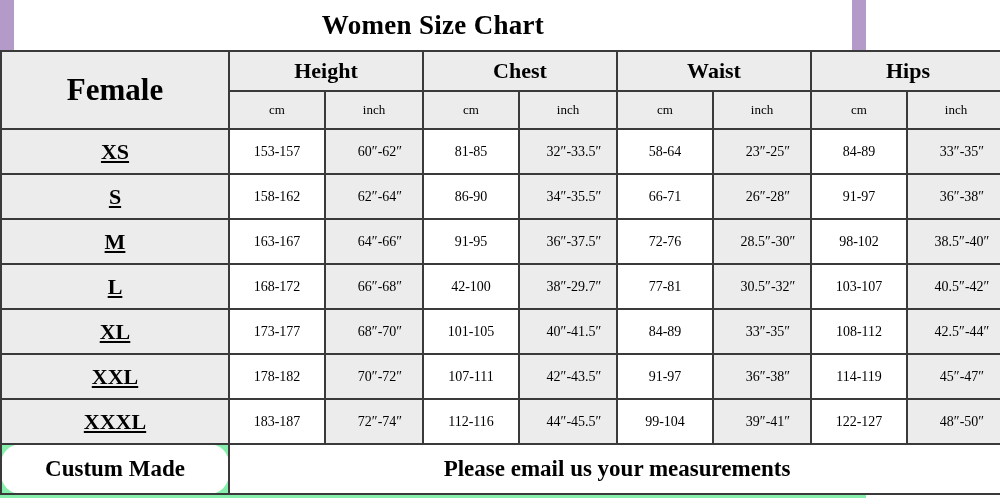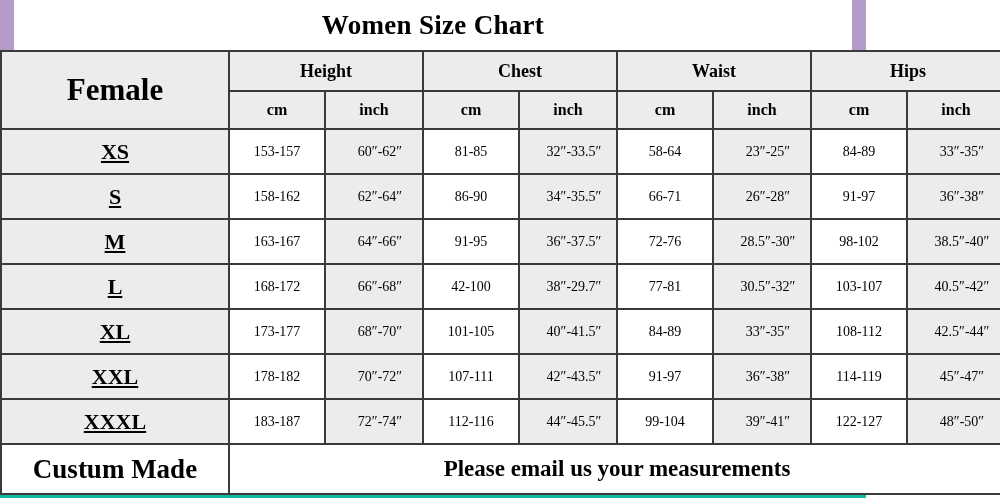--- a/index.html
+++ b/index.html
@@ -10,21 +10,21 @@
   body {
     width: 1000px;
     height: 498px;
     font-family: "Liberation Serif", serif;
     overflow: hidden;
   }
   .chart-wrap {
     width: 866px;
     height: 498px;
     box-sizing: border-box;
-    background: #14b8a6;
+    background: #86efac;
     position: relative;
   }
   .title-bar {
     height: 50px;
     display: flex;
     align-items: center;
     justify-content: center;
     background: #ffffff;
   }
   .title-bar .title {
@@ -52,28 +52,28 @@
   table.size-table td, table.size-table th {
     border: 2px solid #3a3a3a;
     text-align: center;
     vertical-align: middle;
     padding: 0;
     font-family: "Liberation Serif", serif;
     color: #000000;
   }
   .hdr-group {
     height: 38px;
-    font-size: 18px;
+    font-size: 22px;
     font-weight: bold;
     background: #ececec;
   }
   .hdr-unit {
     height: 36px;
-    font-size: 16px;
-    font-weight: bold;
+    font-size: 13px;
+    font-weight: normal;
     background: #ececec;
   }
   .female-cell {
     font-size: 31px;
     font-weight: bold;
     background: #ececec;
     width: 228px;
   }
   .size-label {
     font-size: 22px;
@@ -85,24 +85,25 @@
   td.val {
     font-size: 14px;
     height: 43px;
     background: #ffffff;
   }
   td.val.shade {
     background: #ececec;
     padding-left: 12px;
   }
   .custom-label {
-    font-size: 27px;
+    font-size: 23px;
     font-weight: bold;
     background: #ffffff;
     height: 48px;
+    border-radius: 20px;
   }
   .custom-msg {
     font-size: 23px;
     font-weight: bold;
     background: #ffffff;
     height: 48px;
   }
   col.c-size { width: 228px; }
   col.c-cm   { width: 96px; }
   col.c-in   { width: 98px; }

